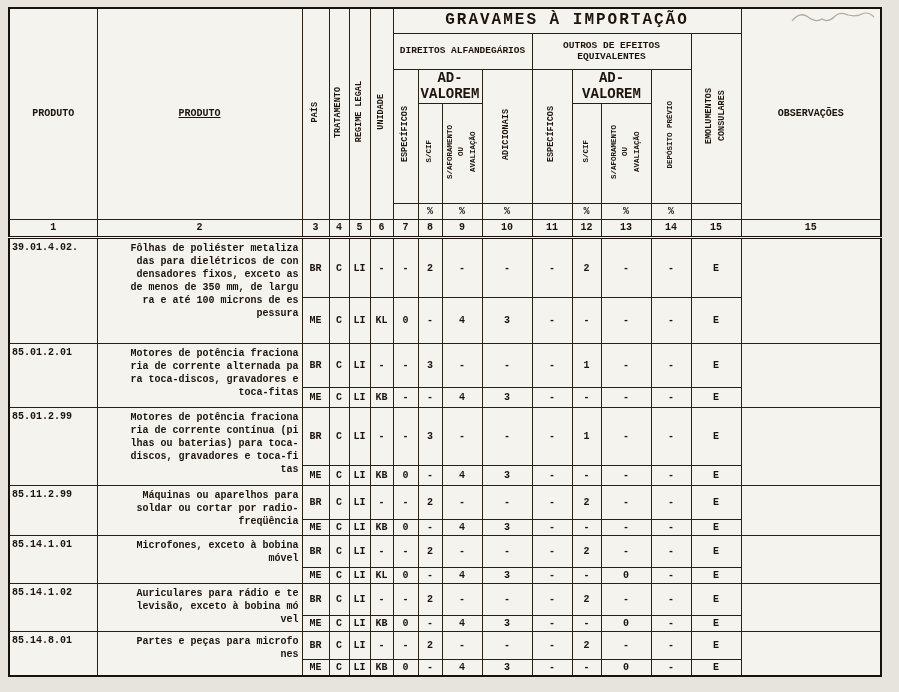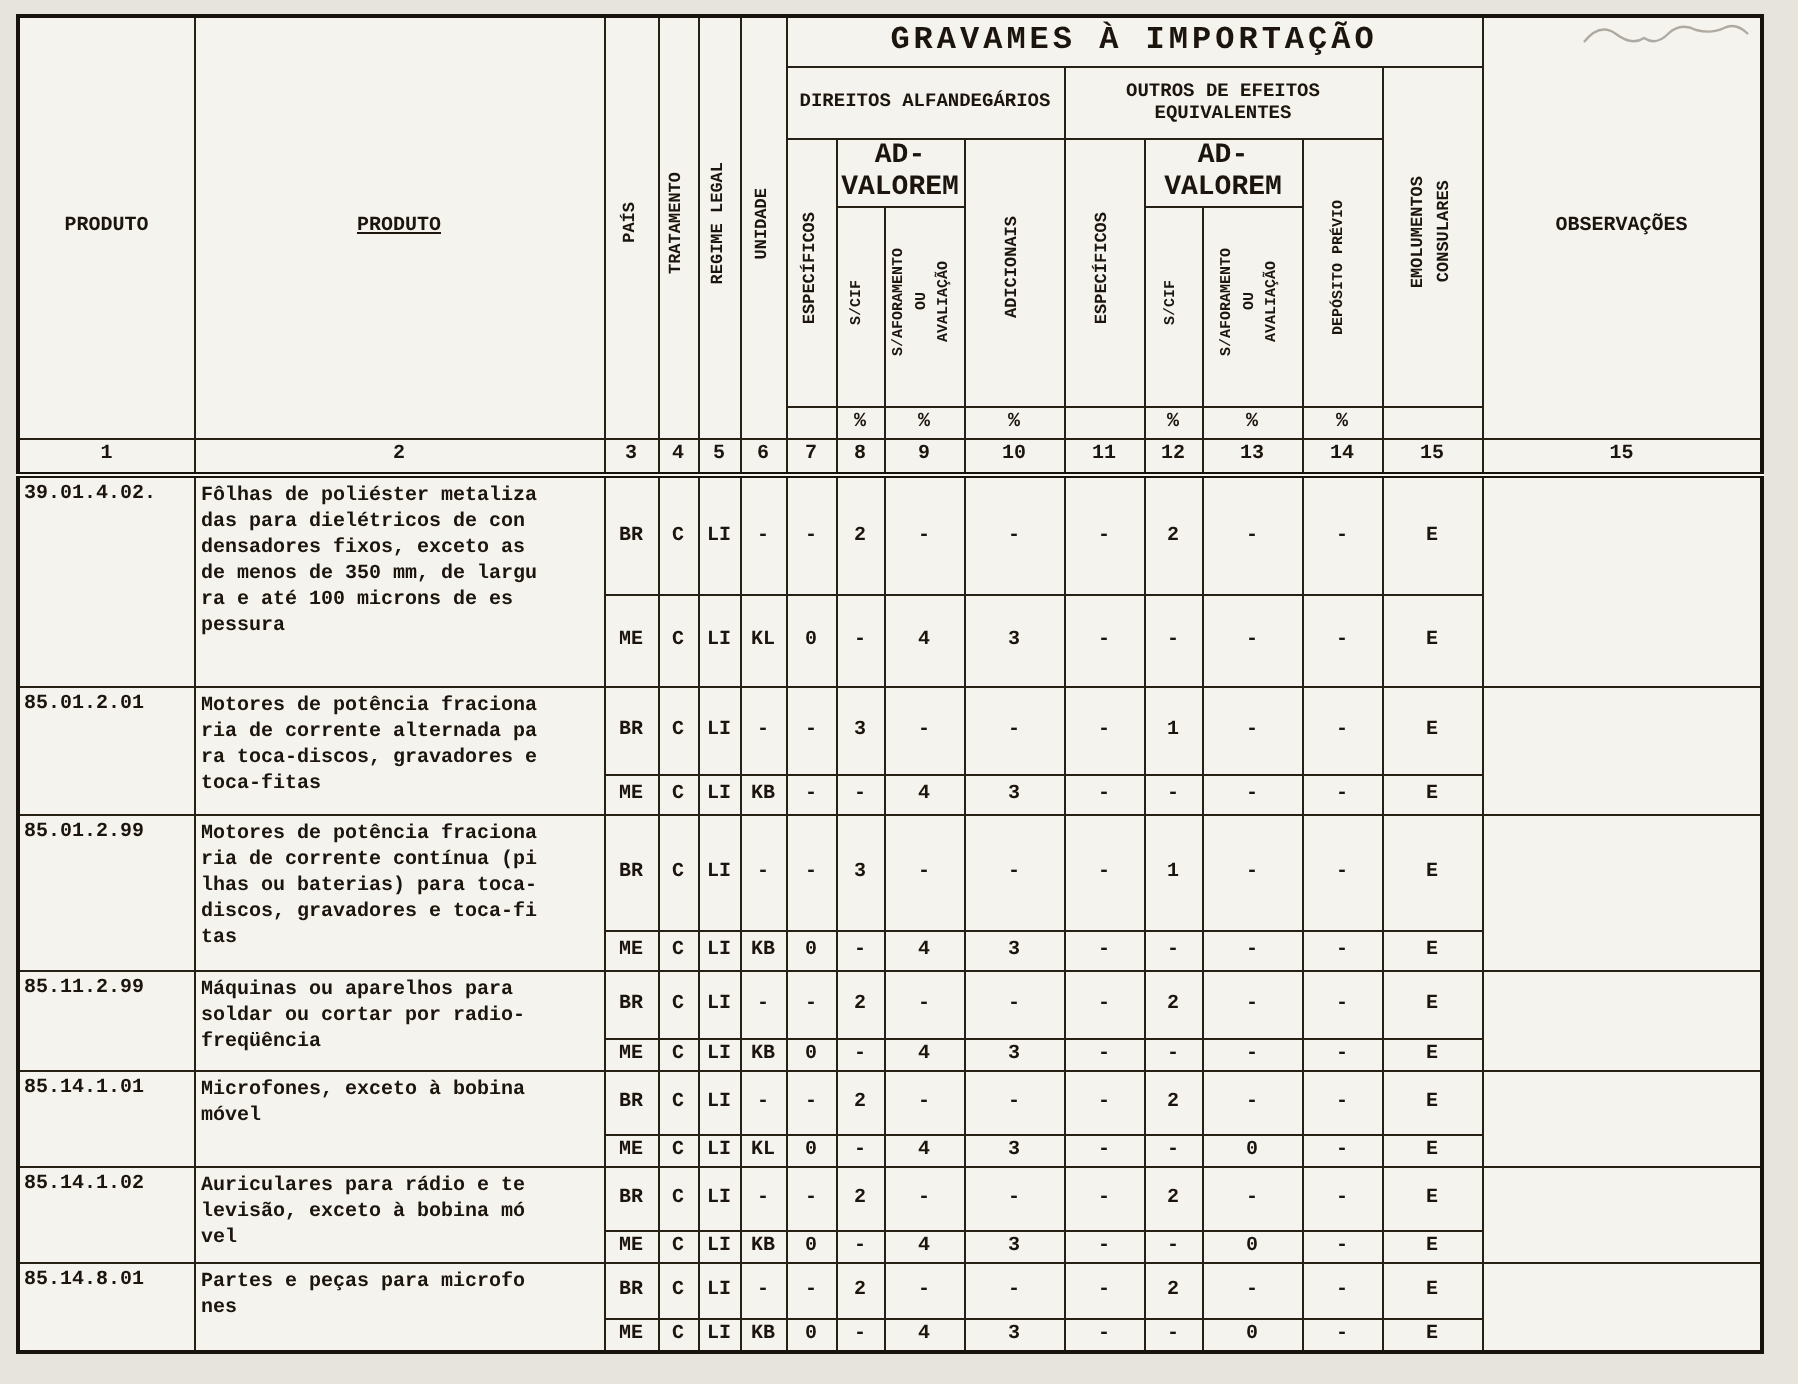--- a/index.html
+++ b/index.html
@@ -28,21 +28,21 @@
   .sub{white-space:pre-line;font-size:9.5px;}
   .sub2{font-size:14px;}
   .u{text-decoration:underline;}
   .vtext{display:inline-block;writing-mode:vertical-rl;transform:rotate(180deg);
          white-space:pre-line;font-size:8.5px;line-height:1.55;font-weight:bold;}
   .vsm .vtext{font-size:7.5px;line-height:1.5;}
   .pct{font-size:10px;}
   .num{font-size:10px;border-bottom:3px double #17120c;}
   td.code{font-size:10px;text-align:left;vertical-align:top;padding:3px 1px 0 2px;
           font-weight:bold;white-space:nowrap;}
-  td.product{font-size:10px;text-align:left;vertical-align:top;padding:3px 3px;
+  td.product{font-size:10px;text-align:right;vertical-align:top;padding:3px 3px;
              font-weight:bold;white-space:pre-line;line-height:1.3;}
   td.val{font-size:10px;font-weight:bold;text-align:center;vertical-align:middle;}
   .squiggle{position:absolute;top:0;right:4px;opacity:.5;}
 </style>
 </head>
 <body>
 
 <div class="page">
   <table class="doc">
     <colgroup>

